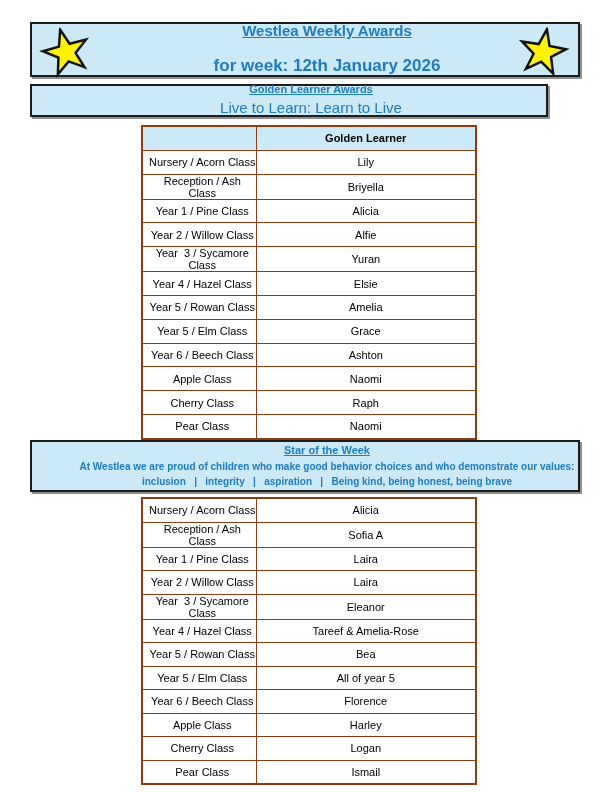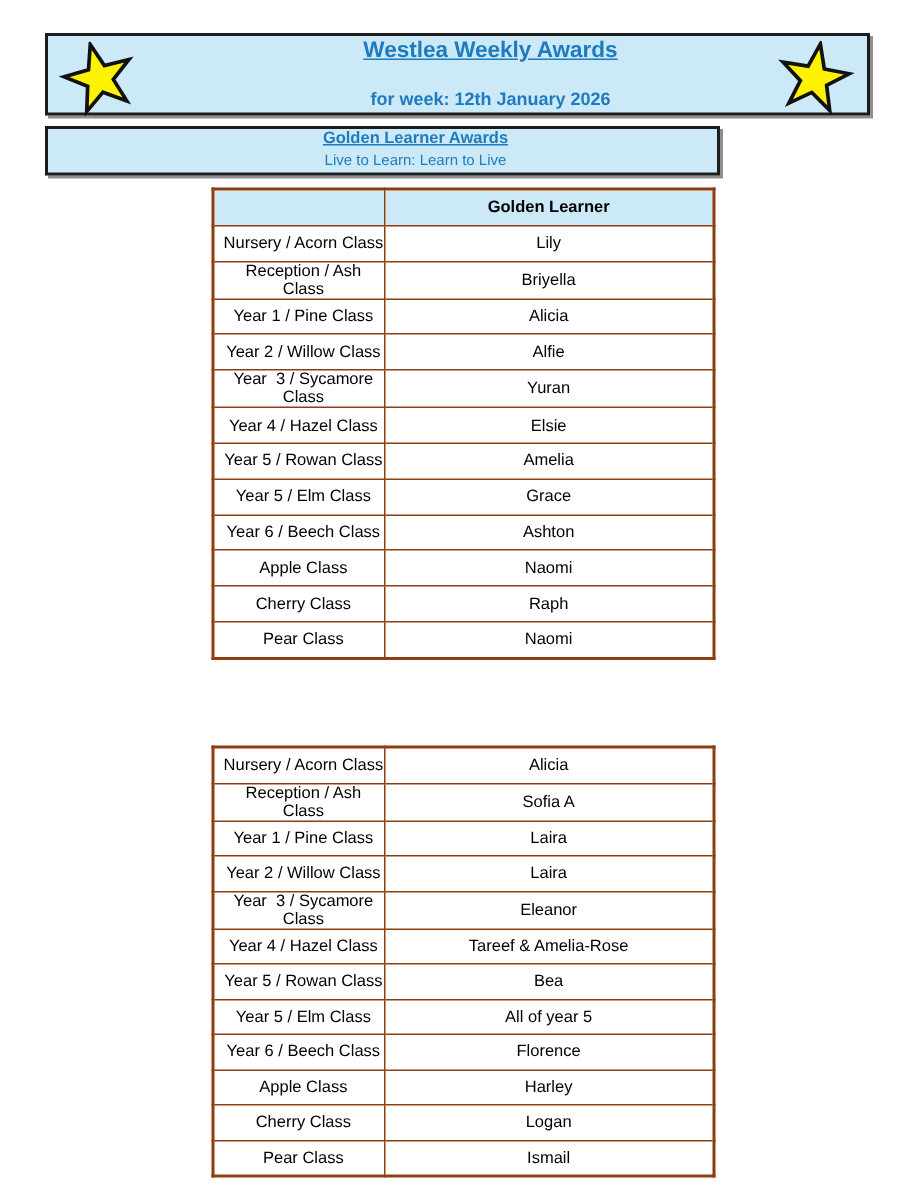--- a/index.html
+++ b/index.html
@@ -19,47 +19,47 @@
     border: 2px solid #1c1c1c;
     box-shadow: 2px 2px 0 #8f8f8f;
     display: flex;
     flex-direction: column;
     align-items: center;
     justify-content: center;
     text-align: center;
     padding-left: 44px;
   }
   .banner { left: 30px; top: 22px; width: 550px; height: 55px; }
-  .golden-box { left: 30px; top: 84px; width: 450px; height: 33px; }
+  .golden-box { left: 30px; top: 84px; width: 518px; height: 33px; }
   .star-box { left: 30px; top: 440px; width: 550px; height: 52px; }
 
   .title {
     color: #1f7bbf;
     font-weight: bold;
     font-size: 15px;
     text-decoration: underline;
     line-height: 1.2;
   }
   .subtitle {
     color: #1f7bbf;
     font-weight: bold;
-    font-size: 12px;
+    font-size: 17px;
     margin-top: 16px;
     line-height: 1.2;
   }
   .sec-heading {
     color: #1f7bbf;
     font-weight: bold;
     font-size: 11px;
     text-decoration: underline;
     line-height: 1.25;
   }
   .sec-sub {
     color: #1f7bbf;
-    font-size: 10px;
+    font-size: 15px;
     margin-top: 2px;
     line-height: 1.25;
   }
   .star-line {
     color: #1f7bbf;
     font-size: 10px;
     font-weight: 600;
     margin-top: 2px;
     line-height: 1.3;
     white-space: pre-wrap;
@@ -187,20 +187,25 @@
         <td class="cell-class">Cherry Class</td>
         <td class="cell-name">Raph</td>
       </tr>
       <tr>
         <td class="cell-class">Pear Class</td>
         <td class="cell-name">Naomi</td>
       </tr>
     </tbody>
   </table>
 
+  <div class="bluebox star-box">
+    <div class="sec-heading">Star of the Week</div>
+    <div class="star-line">At Westlea we are proud of children who make good behavior choices and who demonstrate our values:</div>
+    <div class="star-line">inclusion   |   integrity   |   aspiration   |   Being kind, being honest, being brave</div>
+  </div>
 
   <table class="award-table t2">
     <colgroup>
         <col class="col-class">
         <col class="col-name">
       </colgroup>
     <tbody>
       <tr>
         <td class="cell-class">Nursery / Acorn Class</td>
         <td class="cell-name">Alicia</td>

